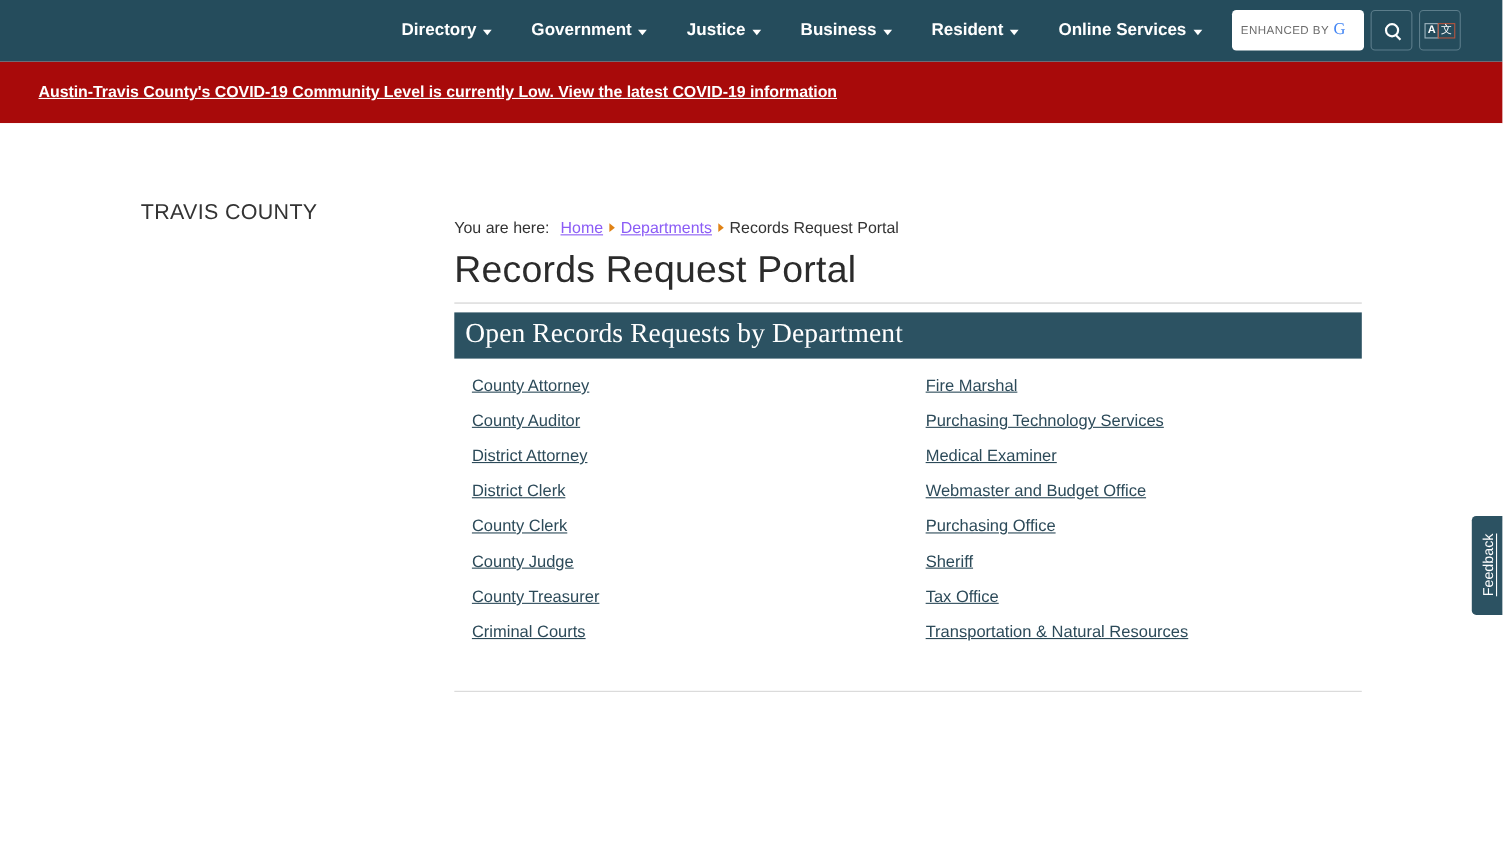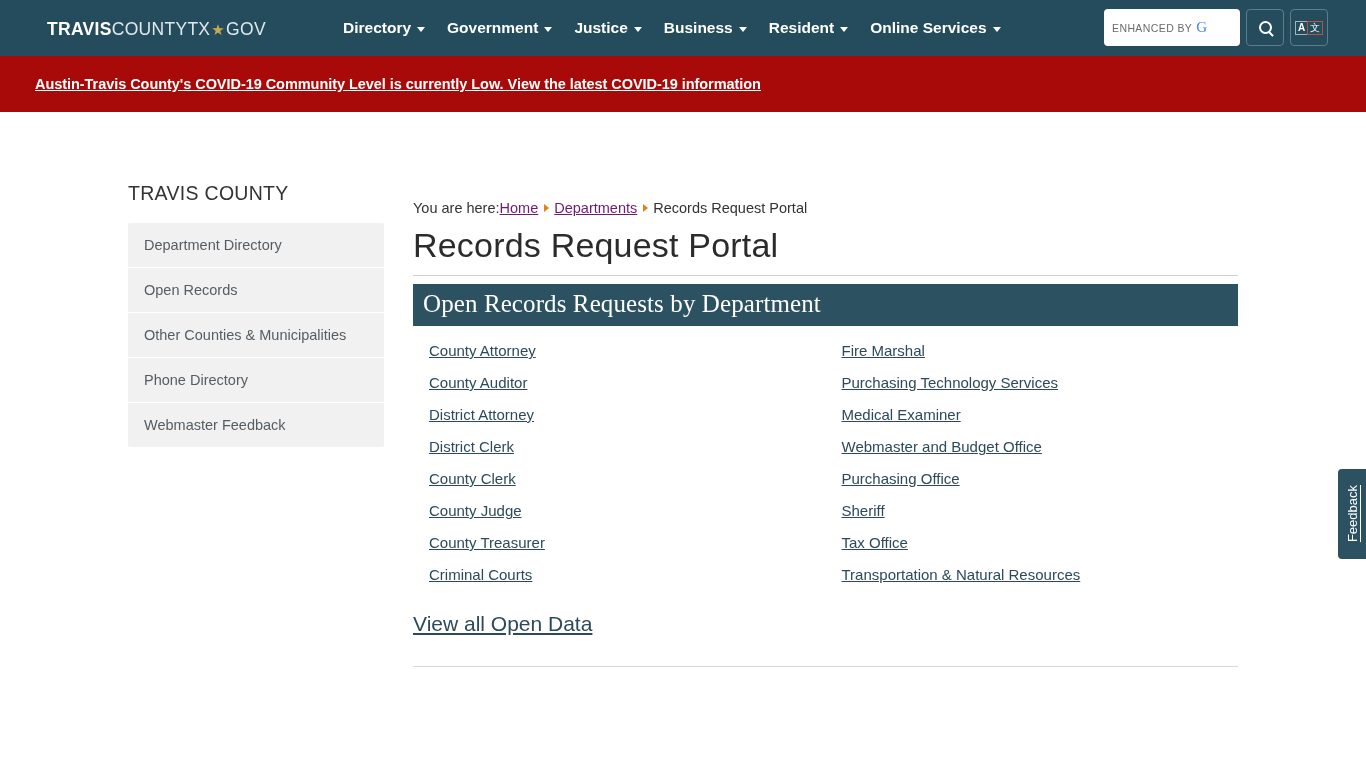--- a/index.html
+++ b/index.html
@@ -28,25 +28,25 @@
     white-space: nowrap;
     color: #eef3f5;
     font-weight: 300;
   }
   .brand .b-bold { font-weight: 700; color: #ffffff; }
   .brand .b-light { font-weight: 300; color: #dfe8ec; }
   .brand .b-star { color: #c8a951; font-size: 15px; padding: 0 1px; }
 
   .main-nav {
     position: absolute;
-    left: 332px; top: 0;
+    left: 354px; top: 0;
     height: 56px;
     display: flex;
     align-items: center;
-    gap: 0;
+    gap: 14px;
   }
   .nav-item {
     display: flex;
     align-items: center;
     gap: 6px;
     color: #ffffff;
     font-size: 15.5px;
     font-weight: 700;
     padding: 0 11px;
     cursor: pointer;
@@ -62,21 +62,21 @@
   }
 
   .header-tools {
     position: absolute;
     right: 38px; top: 9px;
     display: flex;
     align-items: flex-start;
     gap: 6px;
   }
   .search-box {
-    width: 136px; height: 37px;
+    width: 120px; height: 37px;
     background: #ffffff;
     border-radius: 4px;
     display: flex;
     align-items: center;
     padding: 0 8px;
     overflow: hidden;
   }
   .search-box .cse-label {
     font-size: 10.5px;
     color: #6b6b6b;
@@ -194,23 +194,23 @@
   }
   .breadcrumb {
     font-size: 14.5px;
     color: #333333;
     display: flex;
     align-items: baseline;
     gap: 0;
     margin-bottom: 10px;
     padding-top: 18px;
   }
-  .bc-label { }
+  .bc-label { margin-right: 10px; }
   .bc-link {
-    color: #701a75;
+    color: #8b5cf6;
     text-decoration: underline;
     cursor: pointer;
   }
   .bc-sep {
     display: inline-block;
     width: 0; height: 0;
     border-top: 4px solid transparent;
     border-bottom: 4px solid transparent;
     border-left: 5px solid #e08214;
     margin: 0 5px 0 6px;
@@ -304,23 +304,20 @@
     transform: rotate(180deg);
     text-decoration: underline;
     white-space: nowrap;
   }
 </style>
 </head>
 <body>
 
 <header class="site-header">
 
-  <div class="brand">
-    <span class="b-bold">TRAVIS</span><span class="b-light">COUNTYTX</span><span class="b-star">★</span><span class="b-light">GOV</span>
-  </div>
 
   <nav class="main-nav">
     <div class="nav-item">
       <span>Directory</span>
       <span class="caret"></span>
     </div>
     <div class="nav-item">
       <span>Government</span>
       <span class="caret"></span>
     </div>
@@ -360,37 +357,20 @@
 </header>
 
 <div class="covid-banner">
   <a class="covid-link">Austin-Travis County's COVID-19 Community Level is currently Low. View the latest COVID-19 information</a>
 </div>
 
 <div class="page">
 
   <aside class="sidebar">
     <div class="sidebar-title">TRAVIS COUNTY</div>
-    <div class="sidebar-list">
-      <div class="sidebar-item">
-        <span>Department Directory</span>
-      </div>
-      <div class="sidebar-item">
-        <span>Open Records</span>
-      </div>
-      <div class="sidebar-item">
-        <span>Other Counties &amp; Municipalities</span>
-      </div>
-      <div class="sidebar-item">
-        <span>Phone Directory</span>
-      </div>
-      <div class="sidebar-item">
-        <span>Webmaster Feedback</span>
-      </div>
-    </div>
   </aside>
 
   <main class="content">
 
     <div class="breadcrumb">
       <span class="bc-label">You are here:</span>
       <a class="bc-link">Home</a>
       <span class="bc-sep"></span>
       <a class="bc-link">Departments</a>
       <span class="bc-sep"></span>
@@ -418,21 +398,20 @@
         <a class="dept-link">Medical Examiner</a>
         <a class="dept-link">Webmaster and Budget Office</a>
         <a class="dept-link">Purchasing Office</a>
         <a class="dept-link">Sheriff</a>
         <a class="dept-link">Tax Office</a>
         <a class="dept-link">Transportation &amp; Natural Resources</a>
       </div>
     </div>
 
 
-    <a class="open-data-link">View all Open Data</a>
 
     <hr class="footer-rule">
 
     
 
   </main>
 
   <div class="feedback-tab">
     <span>Feedback</span>
   </div>

